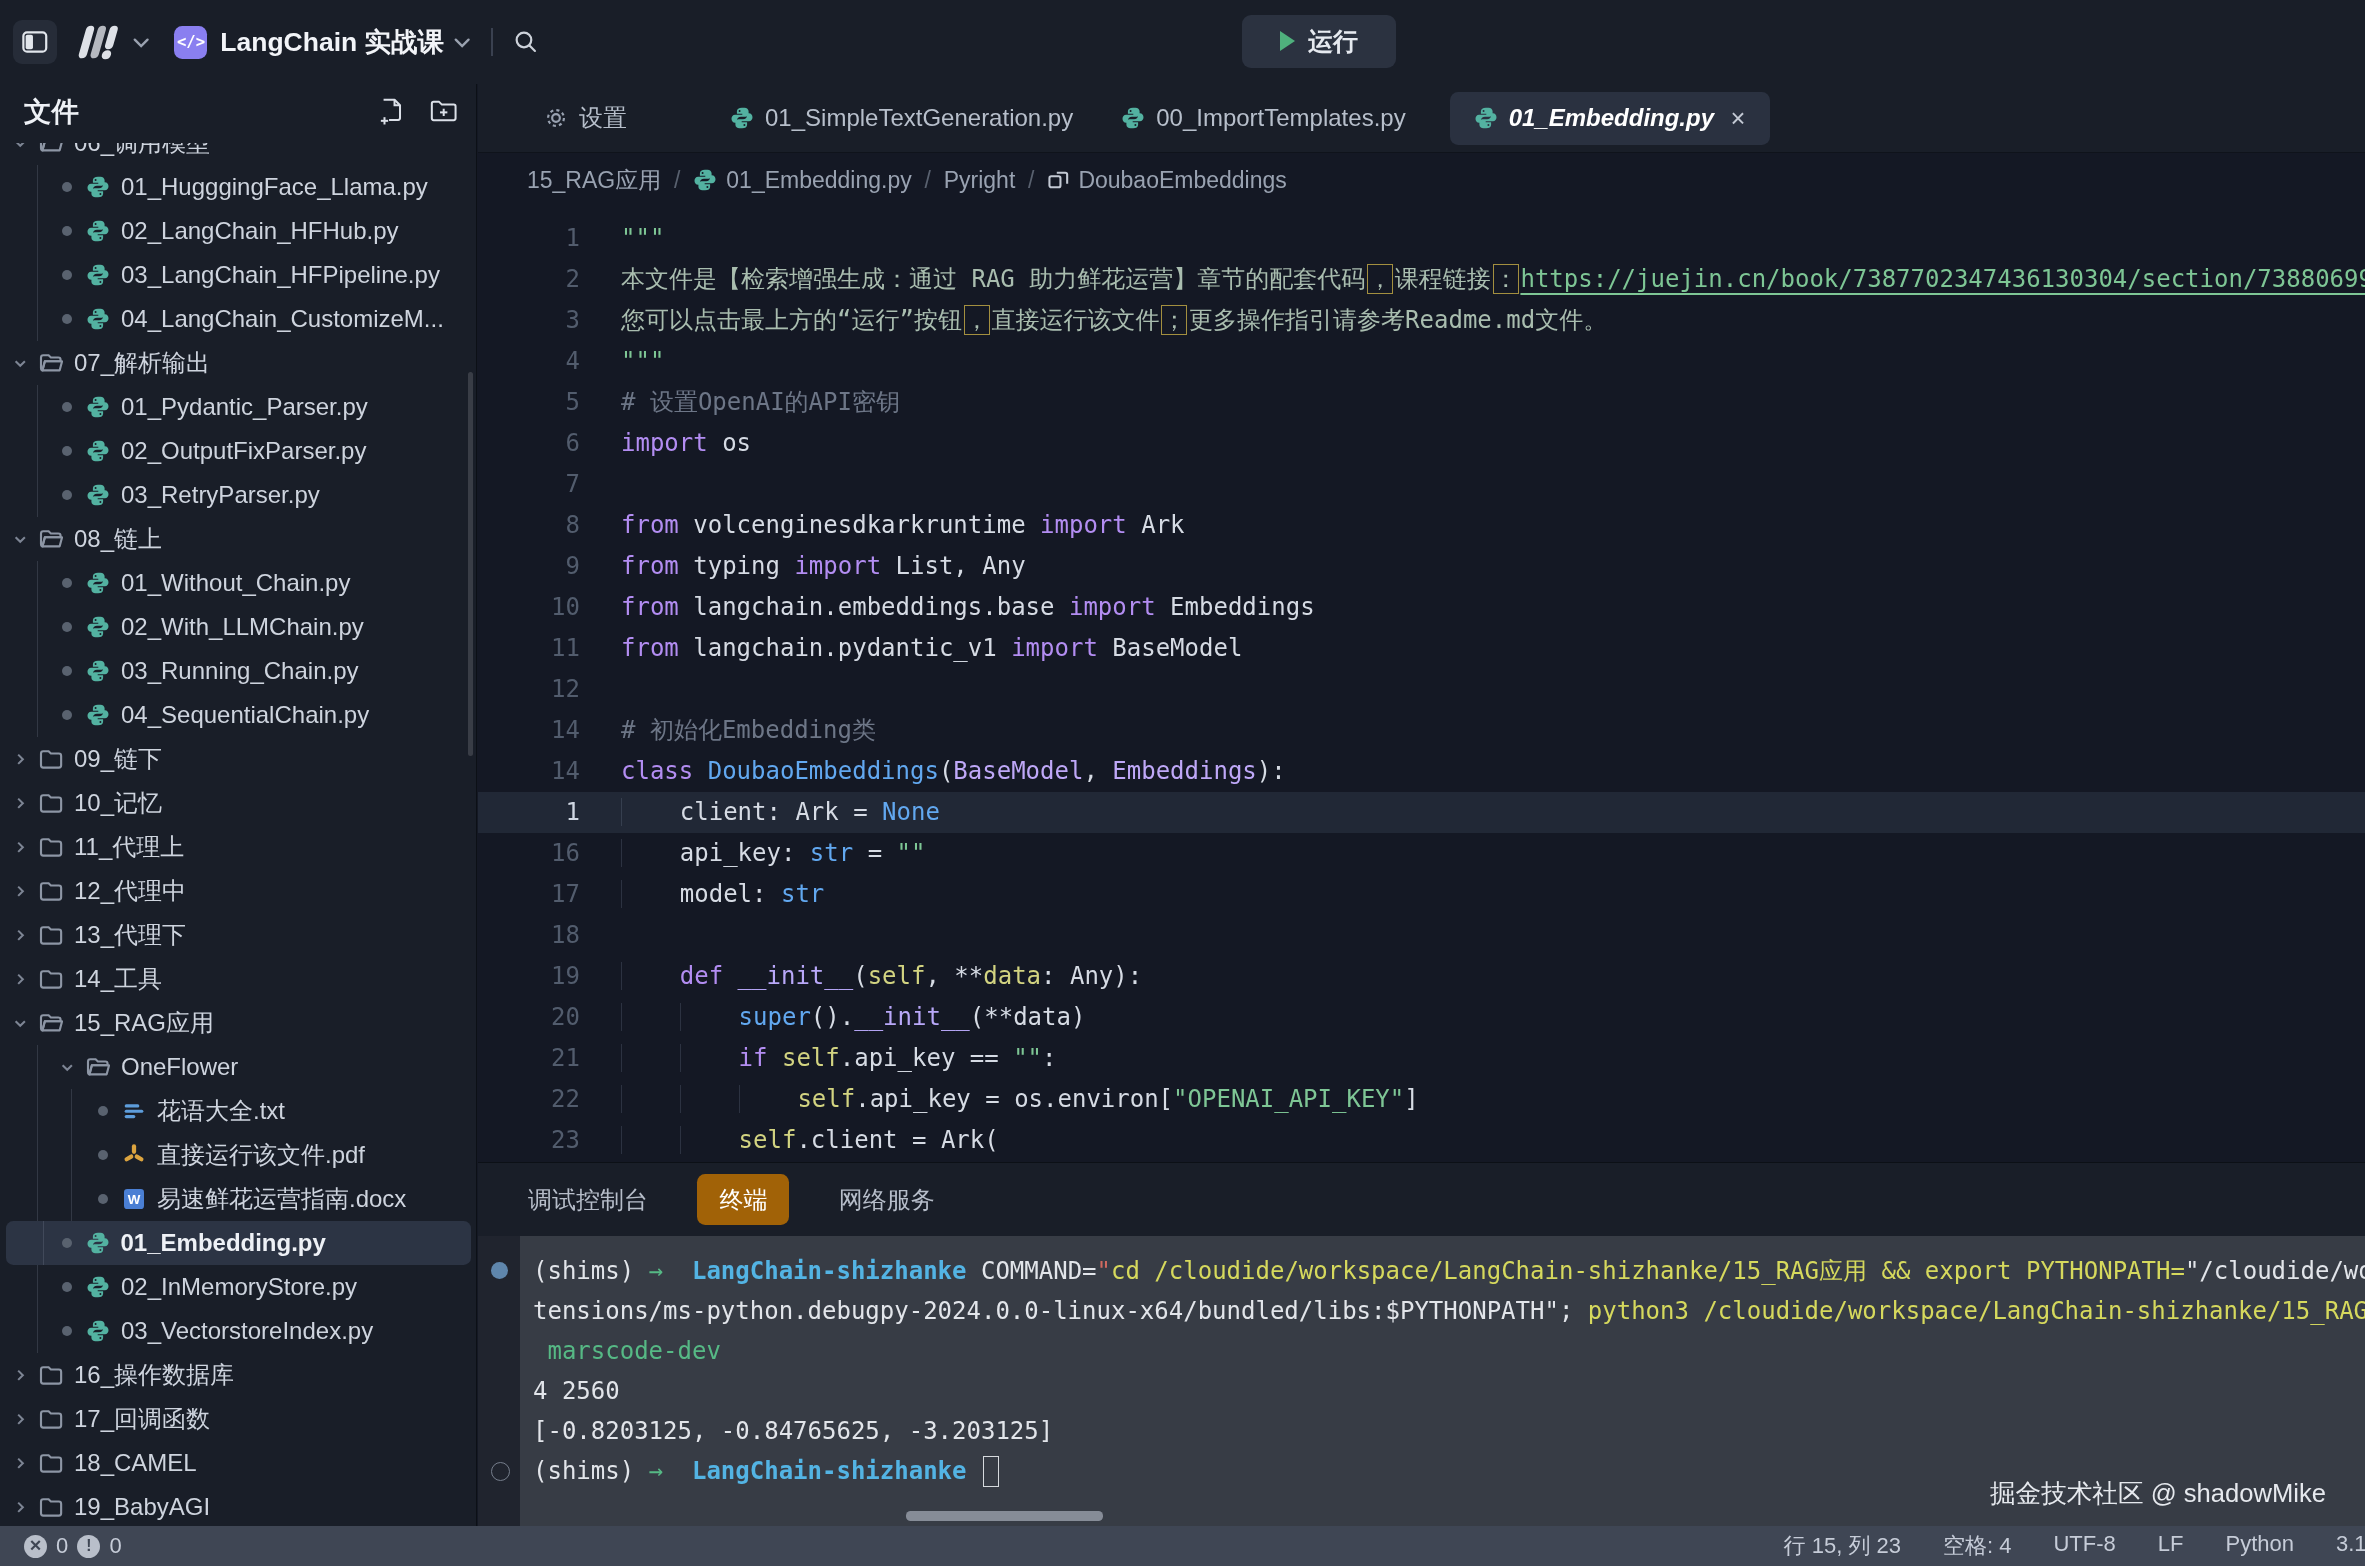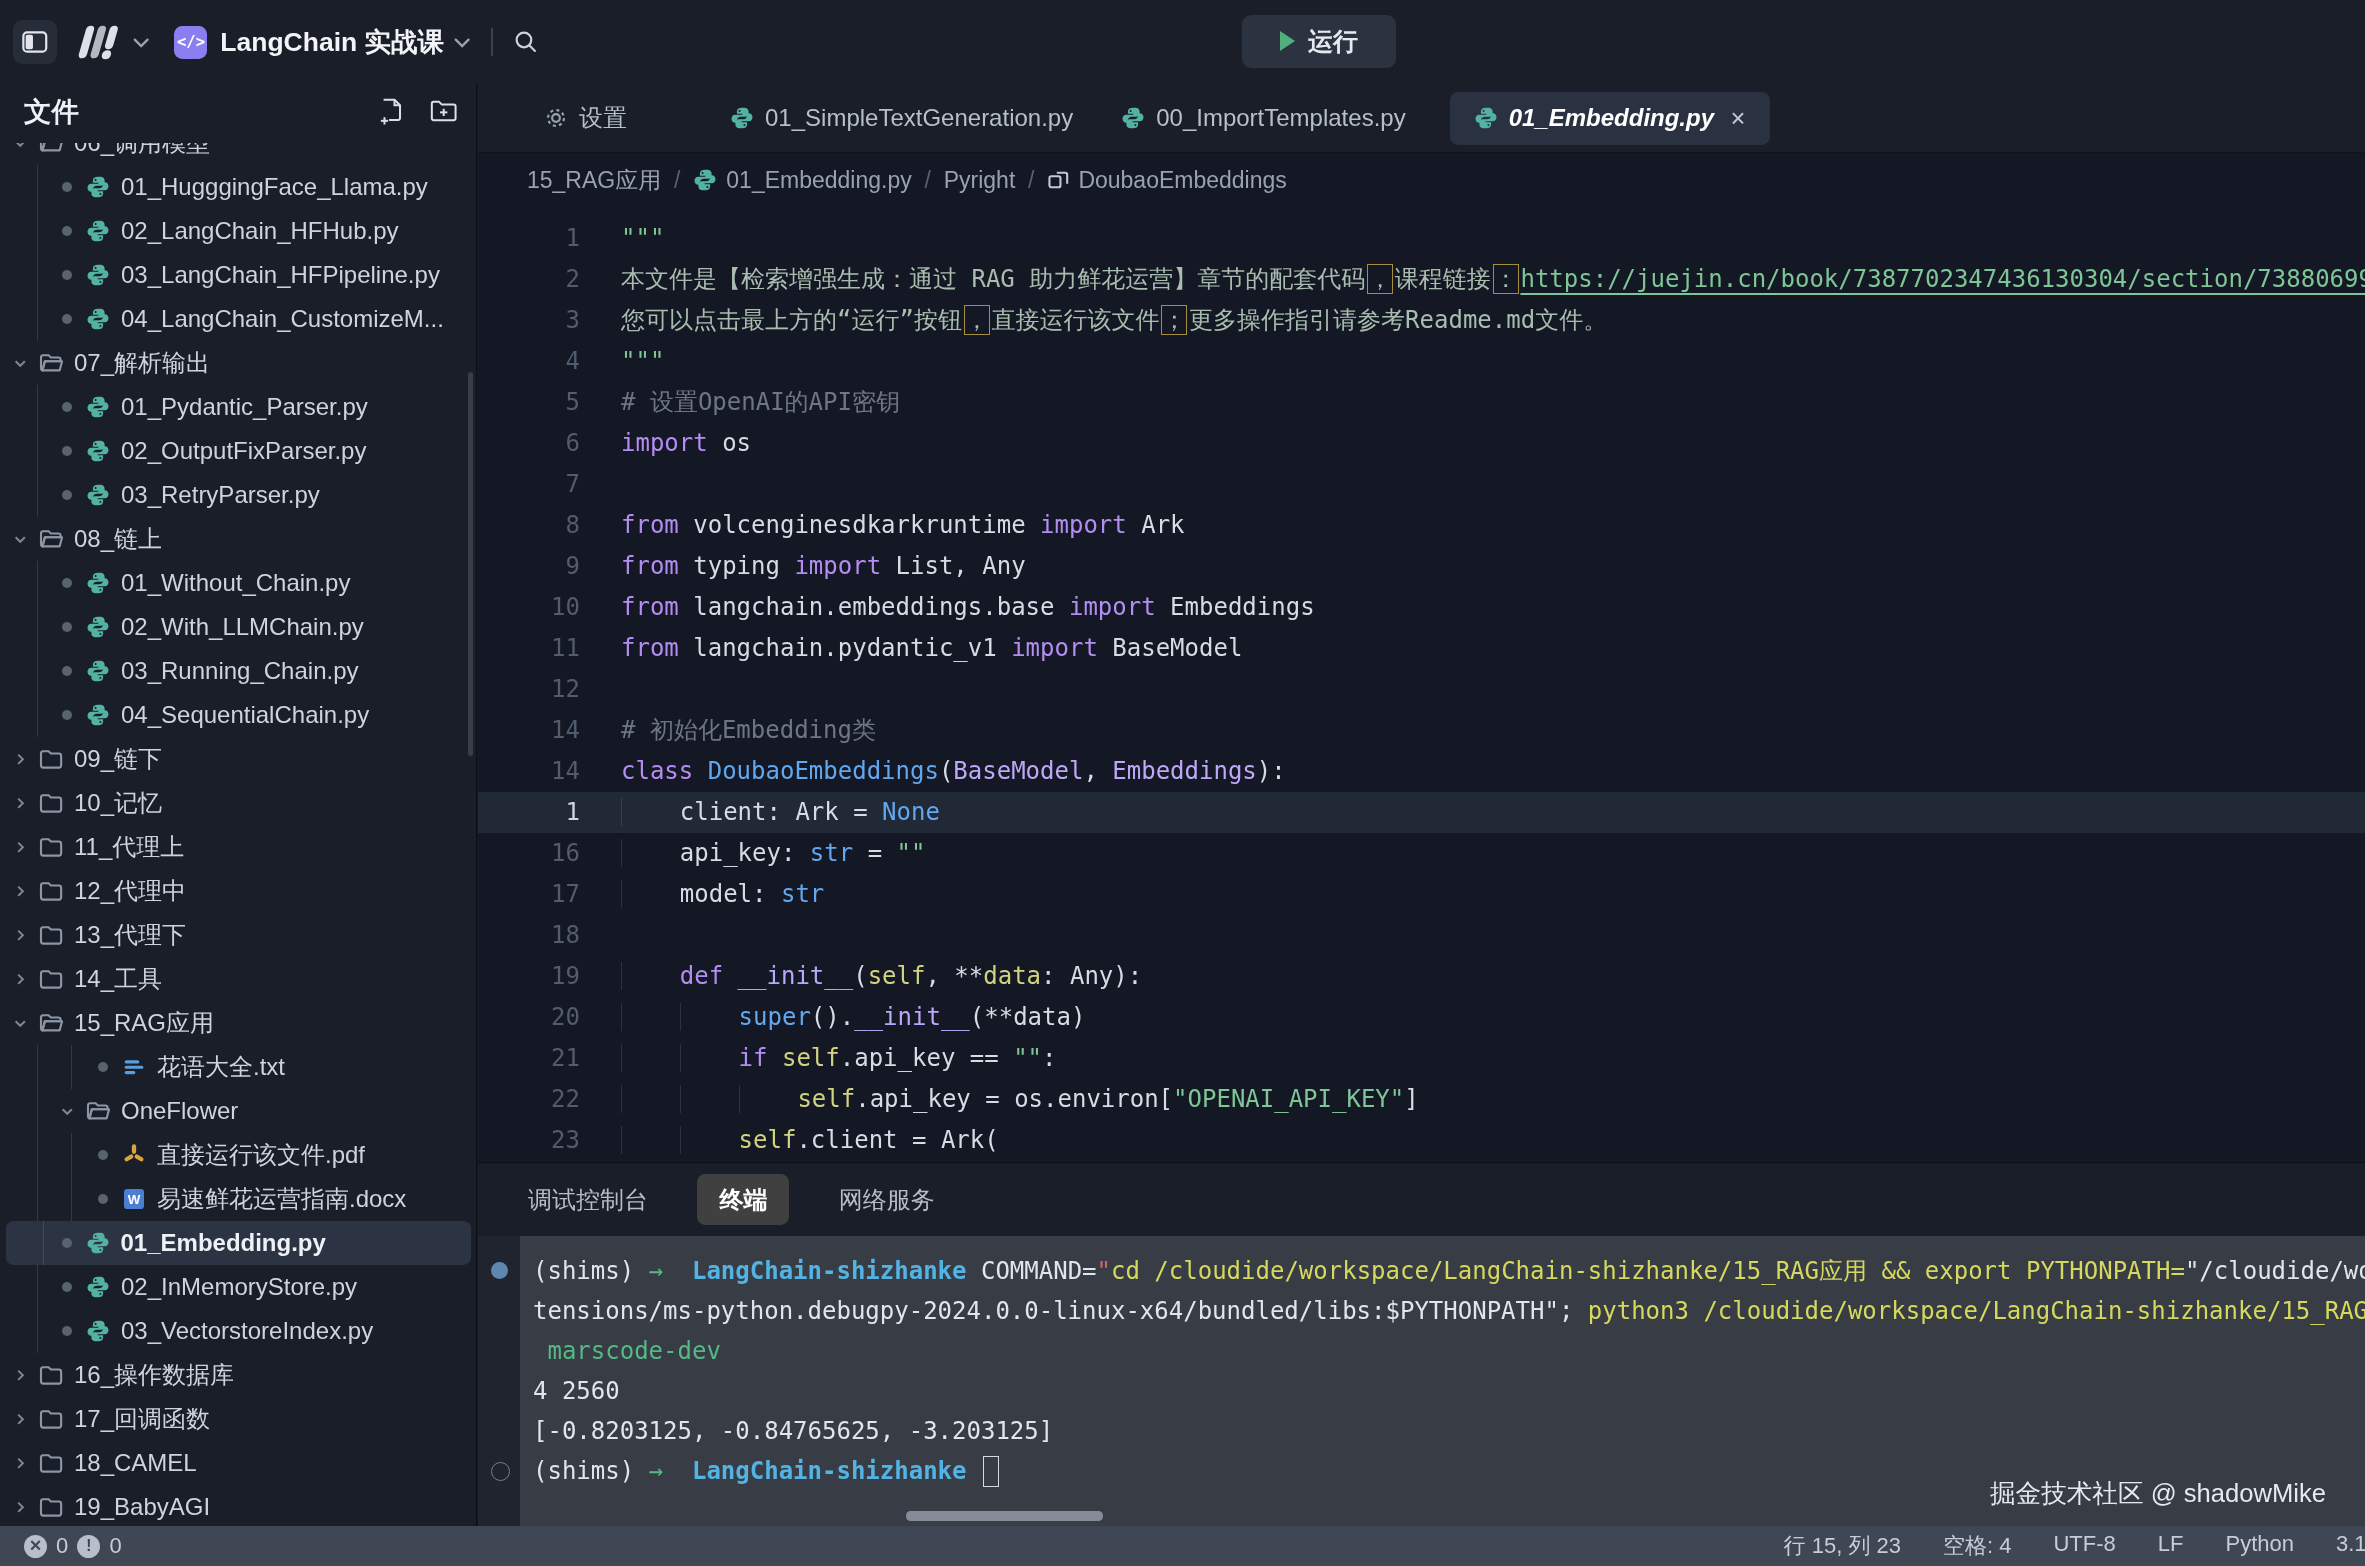--- a/index.html
+++ b/index.html
@@ -86,21 +86,21 @@
   .tok.pln{color:#d6dbe4}
   .tok.ind{border-left:0.9px solid rgba(130,145,170,.22)}
   .tok.ub{border:1.4px solid #a38f3f;margin:0 1.8px}
 
   
   .panel{position:absolute;left:478px;right:0;top:1162px;bottom:40px;background:#191e28;
          border-top:1.8px solid #0c1016}
   .p-tabs{height:73px;display:flex;align-items:center;padding-left:28px;gap:27.4px;font-size:24px;
           color:#b6bdc9}
   .p-tab{padding:9.1px 22px;white-space:nowrap}
-  .p-tab.active{background:#404040;border-radius:8.2px;color:#fff;font-weight:bold}
+  .p-tab.active{background:#a16207;border-radius:8.2px;color:#fff;font-weight:normal}
   .term{position:absolute;left:0;right:0;top:73px;bottom:0;background:#373c45;overflow:hidden}
   .term-gutter{position:absolute;left:0;top:0;bottom:0;width:42px;background:#20242e}
   .tl{position:relative;height:40px;line-height:40px;white-space:pre;
       font-family:"DejaVu Sans Mono",monospace;font-size:24px;padding-left:55px;color:#e2e5ea}
   .tlines{padding-top:14.6px}
   .tl .mark{position:absolute;left:12.8px;top:11px;width:17.4px;height:17.4px;border-radius:50%}
   .mark.f{background:#5f86ac}
   .mark.o{border:1.8px solid #767e8c}
   .ts.fg{color:#e2e5ea}
   .ts.grn{color:#56b985}
@@ -450,46 +450,46 @@
           </svg>
         </span>
         <span class="t-ic">
           <svg width="24" height="22" viewBox="0 0 18 16">
             <path d="M1.5 4c0-1 .7-1.8 1.7-1.8h4l1.7 1.7h5.6c1 0 1.7.8 1.7 1.8v1H4.4L2.6 13.5c-.7 0-1.1-.8-1.1-1.8V4z" fill="none" stroke="#8d96a5" stroke-width="1.6"></path>
             <path d="M4.4 6.7h12.9l-1.8 6.8H2.6z" fill="none" stroke="#8d96a5" stroke-width="1.6" stroke-linejoin="round"></path>
           </svg>
         </span>
         <span>15_RAG应用</span>
       </div>
+      <div class="trow l2">
+        <span class="t-caret">
+          <svg width="16.5" height="16.5" viewBox="0 0 16 16">
+            <polyline points="3.5,6 8,10.5 12.5,6" fill="none" stroke="#7d8594" stroke-width="2"></polyline>
+          </svg>
+        </span>
+        <span class="t-ic">
+          <svg width="24" height="22" viewBox="0 0 18 16">
+            <path d="M1.5 4c0-1 .7-1.8 1.7-1.8h4l1.7 1.7h5.6c1 0 1.7.8 1.7 1.8v1H4.4L2.6 13.5c-.7 0-1.1-.8-1.1-1.8V4z" fill="none" stroke="#8d96a5" stroke-width="1.6"></path>
+            <path d="M4.4 6.7h12.9l-1.8 6.8H2.6z" fill="none" stroke="#8d96a5" stroke-width="1.6" stroke-linejoin="round"></path>
+          </svg>
+        </span>
+        <span>OneFlower</span>
+      </div>
       <div class="trow l3">
         <span class="t-dot">
           <i></i>
         </span>
         <span class="t-ic">
           <svg width="24" height="22" viewBox="0 0 18 16" fill="#5d9ddb">
             <rect x="2" y="3" width="11" height="2.4" rx="1.2"></rect>
             <rect x="2" y="7" width="14" height="2.4" rx="1.2"></rect>
             <rect x="2" y="11" width="8" height="2.4" rx="1.2"></rect>
           </svg>
         </span>
         <span>花语大全.txt</span>
-      </div>
-      <div class="trow l2">
-        <span class="t-caret">
-          <svg width="16.5" height="16.5" viewBox="0 0 16 16">
-            <polyline points="3.5,6 8,10.5 12.5,6" fill="none" stroke="#7d8594" stroke-width="2"></polyline>
-          </svg>
-        </span>
-        <span class="t-ic">
-          <svg width="24" height="22" viewBox="0 0 18 16">
-            <path d="M1.5 4c0-1 .7-1.8 1.7-1.8h4l1.7 1.7h5.6c1 0 1.7.8 1.7 1.8v1H4.4L2.6 13.5c-.7 0-1.1-.8-1.1-1.8V4z" fill="none" stroke="#8d96a5" stroke-width="1.6"></path>
-            <path d="M4.4 6.7h12.9l-1.8 6.8H2.6z" fill="none" stroke="#8d96a5" stroke-width="1.6" stroke-linejoin="round"></path>
-          </svg>
-        </span>
-        <span>OneFlower</span>
       </div>
       <div class="trow l3">
         <span class="t-dot">
           <i></i>
         </span>
         <span class="t-ic">
           <svg width="24" height="24" viewBox="0 0 18 18" fill="#dca43f">
             <g>
               <rect x="7.4" y="1" width="3.2" height="7.2" rx="1.6"></rect>
               <rect x="7.4" y="1" width="3.2" height="7.2" rx="1.6" transform="rotate(120 9 9)"></rect>

